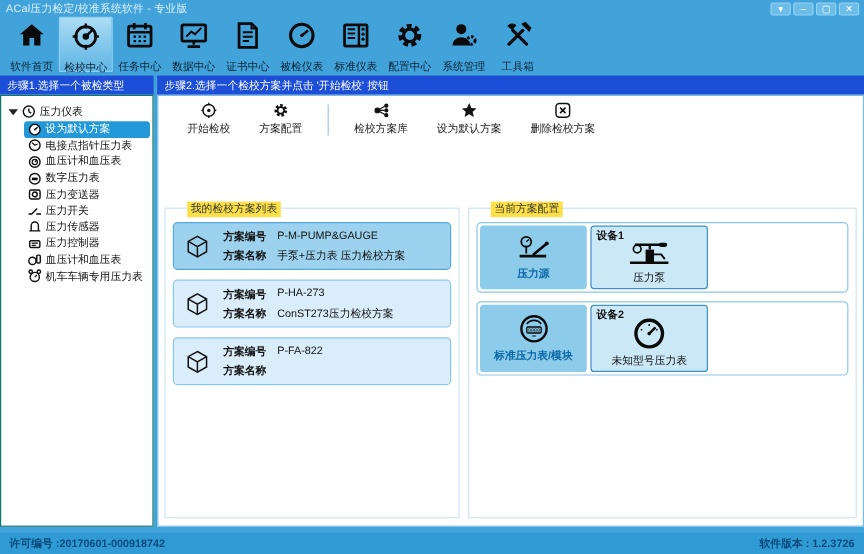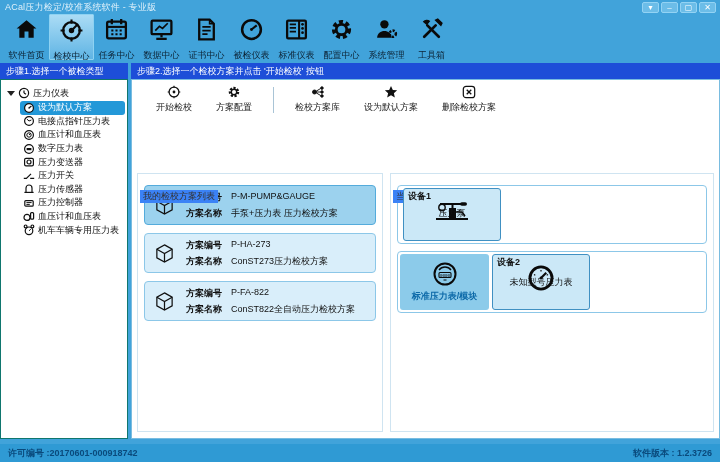--- a/index.html
+++ b/index.html
@@ -40,40 +40,40 @@
   .actions { height:36px; flex:none; display:flex; align-items:center; padding:3px 8px 0 12px; }
   .action-btn { display:flex; flex-direction:column; align-items:center; gap:2px; padding:0 12px; cursor:default; }
   .action-btn svg { width:14px; height:14px; }
   .action-label { font-size:9px; color:#222; white-space:nowrap; }
   .sep { width:1px; height:26px; background:#a9c4d6; margin:0 9px; }
   
   .cols { flex:1; display:flex; padding:2px 5px 6px 5px; gap:7px; min-height:0; }
   .groupbox { position:relative; border:1px solid #cfe4f1; margin-top:7px; padding:11px 6px 5px 6px; }
   .col-left { width:246px; flex:none; }
   .col-right { flex:1; min-width:0; }
-  .group-label { position:absolute; top:-6px; left:2px; background:#3b82f6; padding:0 3px; color:#333; white-space:nowrap;margin-top:22px; }
+  .group-label { position:absolute; top:-6px; left:18px; background:#fde047; padding:0 3px; color:#333; white-space:nowrap; }
   
   .plan-card { height:40px; border-radius:4px; border:1px solid #8cc7e8; background:#d9eefa;
                display:flex; align-items:center; margin-bottom:8px; padding:0 4px 0 9px; gap:11px;text-align:right; }
   .plan-card.selected { background:#9cd2ee; border-color:#54abdb; }
   .plan-card svg { width:21px; height:21px; flex:none; }
   .plan-lines { display:flex; flex-direction:column; gap:3px; min-width:0; }
   .plan-line { display:flex; gap:9px; white-space:nowrap; }
   .plan-line .lbl { font-weight:bold; }
   
   .cfg-row { border:1px solid #8cc7e8; border-radius:4px; background:#fff; padding:2px; display:flex; margin-bottom:7px; }
   .cfg-row-1 { height:59px; }
   .cfg-row-2 { height:62px; }
   .cfg-source { width:89px; flex:none; background:#8ccbea; border-radius:3px; display:flex; flex-direction:column;
                 align-items:center; justify-content:center; gap:3px; }
   .cfg-source .src-lbl { color:#0c69a8; font-weight:bold; white-space:nowrap; }
   .cfg-device { width:98px; flex:none; margin-left:3px; background:#cbe8f7; border:1px solid #4090c2; border-radius:3px;
                 position:relative; display:flex; align-items:center; justify-content:center; }
   .dev-lbl { position:absolute; top:1px; left:4px; font-weight:bold; }
-  .dev-name { position:absolute; bottom:20px; left:0; right:0; text-align:center; white-space:nowrap; }
+  .dev-name { position:absolute; bottom:2px; left:0; right:0; text-align:center; white-space:nowrap; }
   .cfg-device svg { margin-bottom:8px; }
   
   .statusbar { position:absolute; left:0; right:0; bottom:0; height:18px; background:#2f9ad4;
                display:flex; align-items:center; padding:0 8px; color:#0a4a7c; font-weight:bold; gap:15px; }
   .version { margin-left:auto; }
 </style>
 </head>
 <body>
 
 <div class="titlebar">
@@ -352,30 +352,40 @@
             <path d="M11 2l8 4.5v9L11 20l-8-4.5v-9z"></path>
               <path d="M3 6.5l8 4.5 8-4.5M11 11v9"></path>
           </svg>
           <div class="plan-lines">
             <div class="plan-line">
                 <span class="lbl">方案编号</span>
                 <span>P-FA-822</span>
               </div>
             <div class="plan-line">
                 <span class="lbl">方案名称</span>
-                <span>ConST822全自动压力检校方案</span>
               </div>
           </div>
         </div>
       </div>
 
       <div class="groupbox col-right">
         <span class="group-label">当前方案配置</span>
 
         <div class="cfg-row cfg-row-1">
+          <div class="cfg-source">
+            <svg width="30" height="24" viewBox="0 0 30 26" fill="none" stroke="#0a0a0a">
+              <circle cx="8" cy="7" r="4.5" stroke-width="1.6"></circle>
+                <path d="M8 7l2.5-2" stroke-width="1.3"></path>
+              <path d="M8 11.5v6" stroke-width="1.6"></path>
+                <path d="M2 20h24" stroke-width="2.4"></path>
+              <path d="M14 19L26 9" stroke-width="2.4"></path>
+                <circle cx="26.5" cy="8.5" r="1.8" fill="#0a0a0a" stroke="none"></circle>
+            </svg>
+            <span class="src-lbl">压力源</span>
+          </div>
           <div class="cfg-device">
             <span class="dev-lbl">设备1</span>
             <svg width="44" height="26" viewBox="0 0 44 26" fill="none" stroke="#0a0a0a">
               <path d="M6 21h32" stroke-width="2"></path>
                 <rect x="19" y="10" width="7" height="11" fill="#0a0a0a" stroke="none"></rect>
               <path d="M10 6h24" stroke-width="2"></path>
                 <rect x="30" y="4.2" width="7" height="3.6" rx="1.8" fill="#0a0a0a" stroke="none"></rect>
               <path d="M22.5 6v4" stroke-width="2"></path>
                 <circle cx="12" cy="9.5" r="3.2" stroke-width="1.4"></circle>
               <path d="M26 14h6l3 4" stroke-width="1.6"></path>

